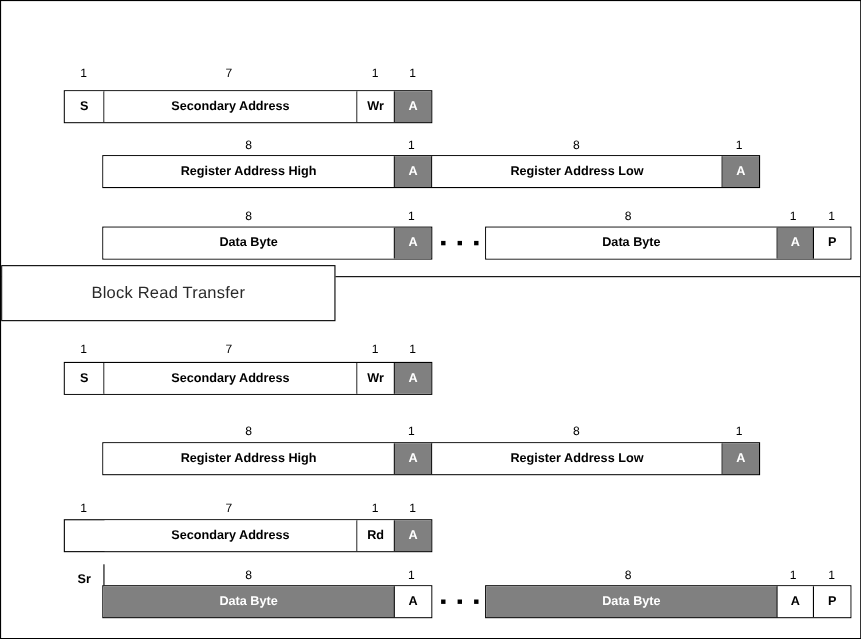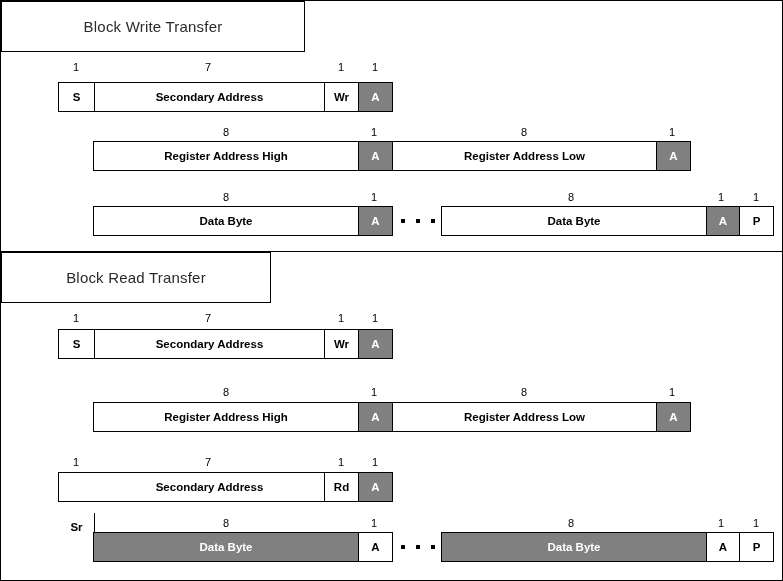--- a/index.html
+++ b/index.html
@@ -93,21 +93,20 @@
     width: 4px;
     height: 4px;
     background: #000000;
   }
 </style>
 </head>
 <body>
 
 <div id="page">
 
-  <div class="title-box" style="left:0px; top:0px; width:304px; height:51px;">Block Write Transfer</div>
 
   <div class="bitlabel" style="left:75px;  top:60px;">1</div>
   <div class="bitlabel" style="left:207px; top:60px;">7</div>
   <div class="bitlabel" style="left:340px; top:60px;">1</div>
   <div class="bitlabel" style="left:374px; top:60px;">1</div>
 
   <div class="frame" style="left:57px; top:81px; width:335px;">
     <div class="cell" style="width:36px;">S</div>
     <div class="cell" style="width:230px;">Secondary Address</div>
     <div class="cell" style="width:34px;">Wr</div>
@@ -144,21 +143,21 @@
   </div>
 
   <div class="frame" style="left:440px; top:205px; width:333px;">
     <div class="cell" style="width:265px;">Data Byte</div>
     <div class="cell gray" style="width:33px;">A</div>
     <div class="cell" style="width:33px;">P</div>
   </div>
 
   <div class="divider" style="top:250px;"></div>
 
-  <div class="title-box" style="left:0px; top:251px; width:270px; height:51px;">Block Read Transfer</div>
+  <div class="title-box" style="left:0px; top:240px; width:304px; height:51px;">Block Read Transfer</div>
 
   <div class="bitlabel" style="left:75px;  top:311px;">1</div>
   <div class="bitlabel" style="left:207px; top:311px;">7</div>
   <div class="bitlabel" style="left:340px; top:311px;">1</div>
   <div class="bitlabel" style="left:374px; top:311px;">1</div>
 
   <div class="frame" style="left:57px; top:328px; width:335px;">
     <div class="cell" style="width:36px;">S</div>
     <div class="cell" style="width:230px;">Secondary Address</div>
     <div class="cell" style="width:34px;">Wr</div>

